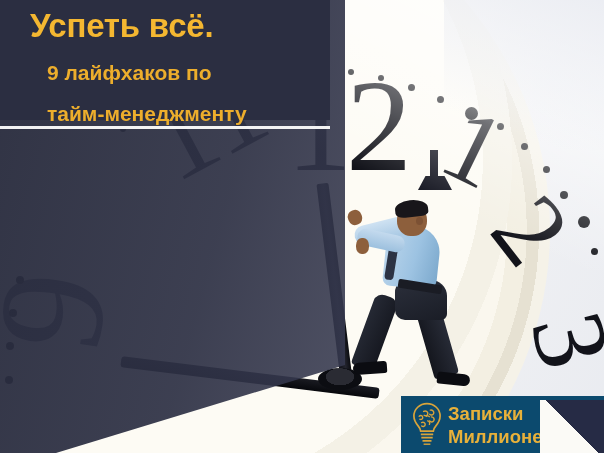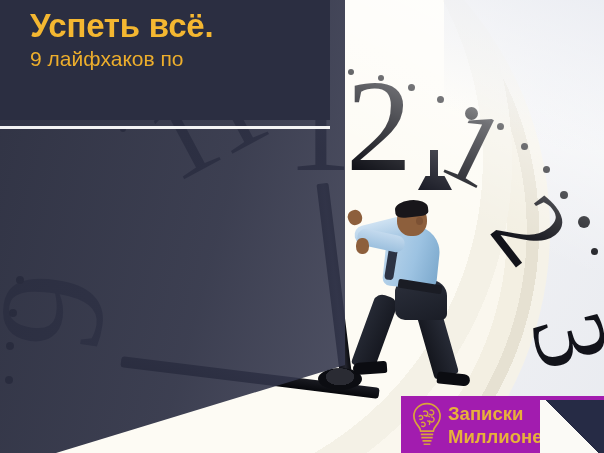--- a/index.html
+++ b/index.html
@@ -276,23 +276,23 @@
     color: #f4b731;
     font-size: 33px;
     font-weight: bold;
     line-height: 1.06;
     letter-spacing: -0.2px;
     margin: 0 0 3px 0;
   }
   .title-sub {
     color: #edae2c;
     font-size: 21px;
-    font-weight: 400;
+    font-weight: 700;
     line-height: 1.16;
-    margin: 0;
+    margin: 17px;
   }
   .header-rule {
     position: absolute;
     left: 0; top: 126px;
     width: 330px; height: 3px;
     background: #f4f4f4;
   }
 
   
   .body-copy {
@@ -306,21 +306,21 @@
   }
   .para { margin: 0; }
   .para + .para { margin-top: 30px; }
   .quote { font-size: 18.5px; line-height: 1.34; }
 
   
   .logo-band {
     position: absolute;
     left: 401px; top: 396px;
     width: 203px; height: 57px;
-    background: #a21caf;
+    background: #0c4a6e;
     overflow: hidden;
   }
   .logo-band .corner-cut {
     position: absolute;
     right: 0; bottom: 0;
     width: 64px; height: 53px;
     background: linear-gradient(225deg, #262b45 0 50%, #fbfaf6 50% 100%);
   }
   .logo-text {
     position: absolute;
@@ -401,20 +401,21 @@
     <div class="corner-wash"></div>
     <div class="corner-wash2"></div>
   </div>
 
   <div class="overlay-panel"></div>
 
   <div class="header-block">
     <div class="header-inner">
       <div class="title-main">Успеть всё.</div>
       <div class="title-sub">9 лайфхаков по</div>
+      <div class="title-sub">тайм-менеджменту</div>
     </div>
   </div>
   <div class="header-rule"></div>
 
 
   <div class="logo-band">
     <div class="bulb-icon">
       <svg viewBox="0 0 36 46" width="36" height="46" aria-hidden="true">
         <g fill="none" stroke="#d9a43a" stroke-width="1.7">
           <path d="M18 2.6C10.6 2.6 4.9 8.2 4.9 15.1c0 4.6 2.2 7.4 4.2 9.8 1.5 1.8 2.5 3.2 2.6 5.3h12.6c.1-2.1 1.1-3.5 2.6-5.3 2-2.4 4.2-5.2 4.2-9.8C31.1 8.2 25.4 2.6 18 2.6z"></path>

